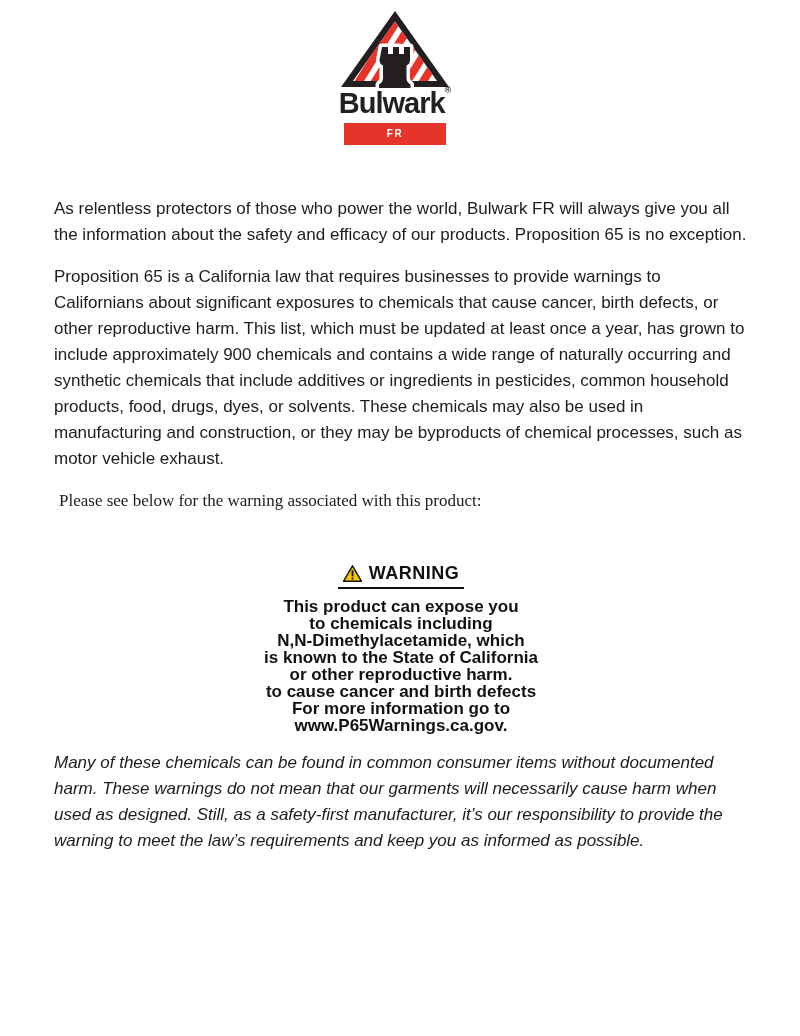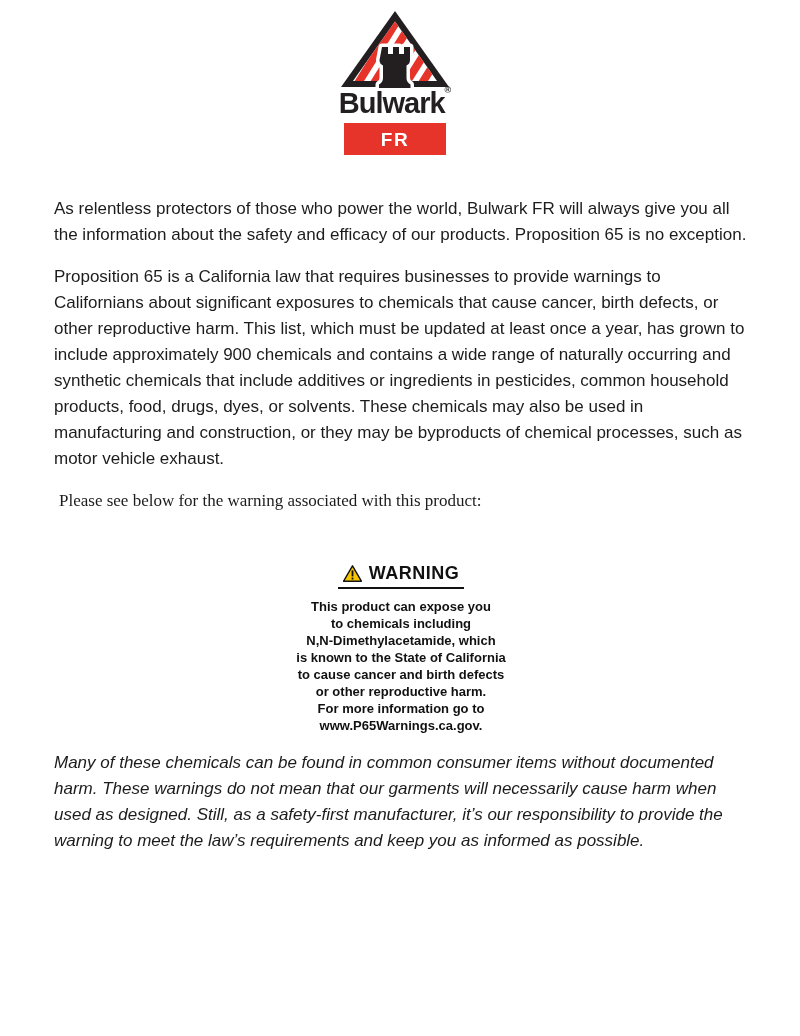--- a/index.html
+++ b/index.html
@@ -39,25 +39,25 @@
     font-size: 9px;
     font-weight: bold;
     vertical-align: top;
     position: relative;
     top: -3px;
     letter-spacing: 0;
   }
   .logo-band {
     margin-top: 5px;
     width: 102px;
-    height: 32px;
+    height: 22px;
     background: #e6342a;
     color: #ffffff;
     font-weight: bold;
-    font-size: 19px;
+    font-size: 10px;
     letter-spacing: 1.5px;
     display: flex;
     align-items: center;
     justify-content: center;
     line-height: 1;
   }
 
   
   .content {
     position: absolute;
@@ -96,21 +96,21 @@
   .warning-rule {
     width: 126px;
     height: 0;
     border-bottom: 2px solid #111111;
     margin-top: 2px;
     margin-bottom: 9px;
   }
   .warning-lines {
     text-align: center;
     font-weight: bold;
-    font-size: 13px;
+    font-size: 17px;
     line-height: 17px;
   }
 
   .p4 { margin-top: 34px; font-style: italic; }
 </style>
 </head>
 <body>
 
 <div class="page">
 
@@ -158,22 +158,22 @@
           </svg>
         </span>
         <span class="warning-title">WARNING</span>
       </div>
       <div class="warning-rule"></div>
       <div class="warning-lines">
         <div>This product can expose you</div>
         <div>to chemicals including</div>
         <div>N,N-Dimethylacetamide, which</div>
         <div>is known to the State of California</div>
+        <div>or other reproductive harm.</div>
         <div>to cause cancer and birth defects</div>
-        <div>or other reproductive harm.</div>
         <div>For more information go to</div>
         <div>www.P65Warnings.ca.gov.</div>
       </div>
     </div>
 
     <p class="p4">Many of these chemicals can be found in common consumer items without documented harm. These warnings do not mean that our garments will necessarily cause harm when used as designed. Still, as a safety-first manufacturer, it’s our responsibility to provide the warning to meet the law’s requirements and keep you as informed as possible.</p>
   </div>
 
 </div>
 

